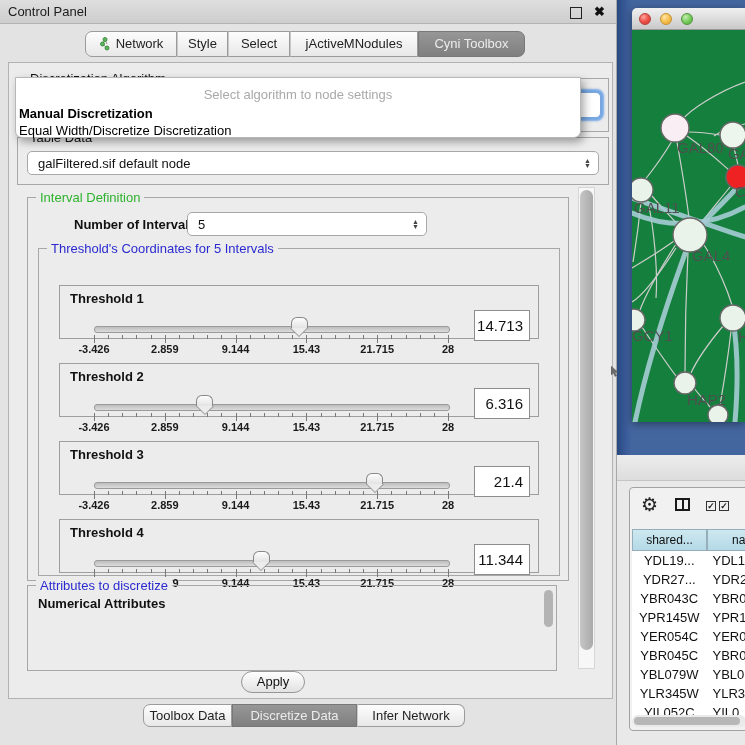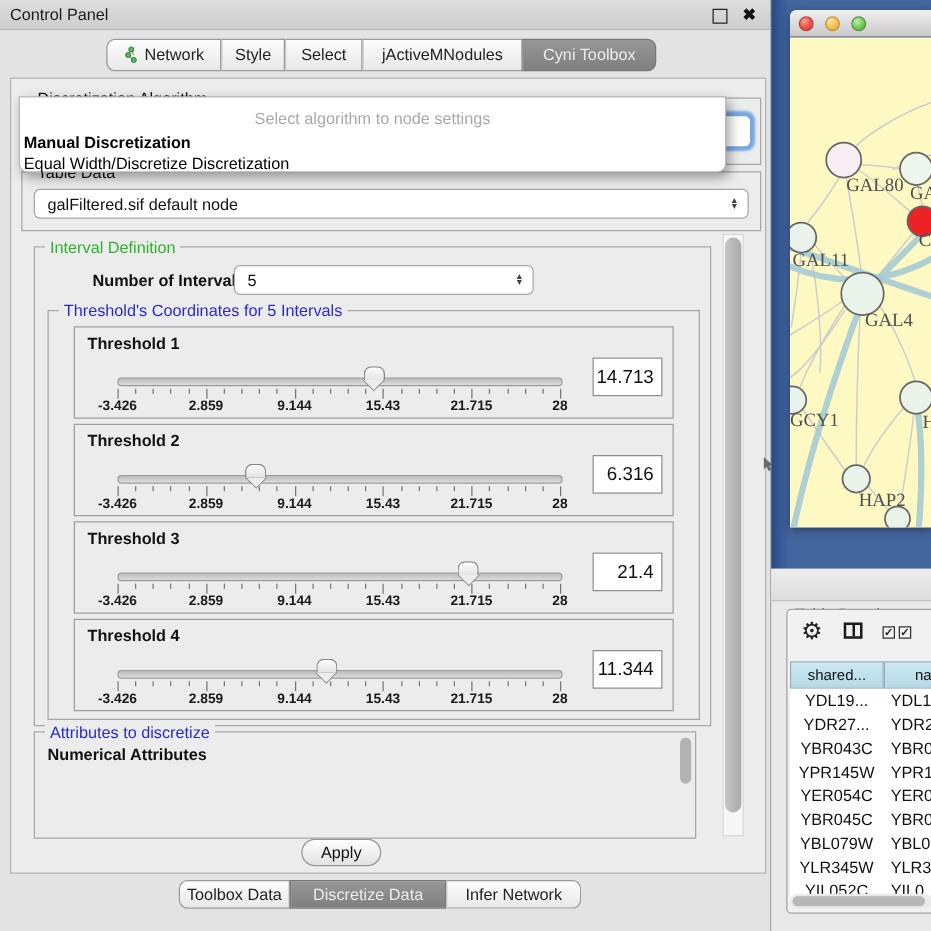--- a/index.html
+++ b/index.html
@@ -41,21 +41,21 @@
     border-radius:0 0 7px 7px;box-shadow:3px 4px 9px rgba(0,0,0,.35);z-index:40;box-sizing:border-box;padding-top:6px;}
   #algo-popup .hint{height:21px;line-height:21px;text-align:center;color:#a9a9a9;font-size:13px;}
   #algo-popup .pitem{height:17px;line-height:17px;padding-left:3px;font-size:13px;color:#000;}
   #algo-popup .pitem.bold{font-weight:bold;}
 
   
   .vscroll{position:absolute;background:#f7f7f7;border:1px solid #d6d6d6;box-sizing:border-box;}
   .vscroll .vthumb{position:absolute;left:1px;top:2px;width:13px;background:linear-gradient(90deg,#c6c6c6,#a9a9a9);border-radius:7px;}
 
   
-  .tpanel{position:absolute;left:20px;width:480px;height:74px;border:1px solid #9e9e9e;background:#ececec;box-sizing:border-box;}
+  .tpanel{position:absolute;left:20px;width:480px;height:54px;border:1px solid #9e9e9e;background:#ececec;box-sizing:border-box;margin-top:24px;}
   .tpanel .tlabel{position:absolute;left:10px;top:5px;font-size:13px;font-weight:bold;color:#111;}
   .track{position:absolute;left:34px;top:40px;width:354px;height:5px;background:linear-gradient(#bdbdbd,#dcdcdc);border:1px solid #9a9a9a;border-radius:3px;}
   .thumb{position:absolute;top:31px;width:15px;height:10px;border:1px solid #888;border-bottom:none;border-radius:6px 6px 0 0;background:linear-gradient(#fdfdfd,#e3e3e3);z-index:3;}
   .thumb::before{content:"";position:absolute;left:-1.5px;top:10px;width:0;border-left:9px solid transparent;border-right:9px solid transparent;border-top:9px solid #888;}
   .thumb::after{content:"";position:absolute;left:-0.5px;top:10px;width:0;border-left:8px solid transparent;border-right:8px solid transparent;border-top:8px solid #ececec;}
   .ticks{position:absolute;left:34px;top:49px;width:354px;height:8px;}
   .ticks i{position:absolute;width:1px;background:#777;top:0;}
   .ticklabels{position:absolute;left:34px;top:57px;width:354px;height:12px;text-decoration:underline;}
   .ticklabels b{position:absolute;transform:translateX(-50%);font-size:11px;font-weight:bold;color:#1a1a1a;white-space:nowrap;}
   .valuebox{position:absolute;left:414px;top:24px;width:56px;height:31px;background:#fff;border:1px solid #8d8d8d;box-sizing:border-box;
@@ -73,21 +73,21 @@
   
   #desktop{position:absolute;left:617px;top:0;width:128px;height:455px;
     background:linear-gradient(90deg,#28497f 0px,#3a5b99 9px,#44669f 15px,#44669f 100%);}
   #net-window{position:absolute;left:632px;top:8px;width:113px;height:414px;border-radius:5px 0 0 0;box-shadow:0 2px 8px rgba(0,0,0,.4);}
   #nw-titlebar{position:absolute;left:0;top:0;width:100%;height:22px;background:linear-gradient(#f0f0f0,#c9c9c9);
     border-bottom:1px solid #979797;border-radius:5px 0 0 0;box-sizing:border-box;}
   .light{position:absolute;top:5px;width:12px;height:12px;border-radius:50%;box-sizing:border-box;}
   #light-red{left:7px;background:radial-gradient(circle at 35% 30%,#ffa49a,#ee5048 50%,#cf3c33);border:1px solid #b5423a;}
   #light-yellow{left:28px;background:radial-gradient(circle at 35% 30%,#ffe3a1,#f5bc4a 55%,#e3a12f);border:1px solid #c59232;}
   #light-green{left:49px;background:radial-gradient(circle at 35% 30%,#c4ecb2,#72cb56 55%,#54ad3c);border:1px solid #55923f;}
-  #nw-canvas{position:absolute;left:0;top:22px;width:113px;height:392px;background:#fef9c3;overflow:hidden;font-family:Liberation Serif, serif;}
+  #nw-canvas{position:absolute;left:0;top:22px;width:113px;height:392px;background:#15803d;overflow:hidden;}
 
   #table-panel-bar{position:absolute;left:617px;top:455px;width:128px;height:26px;background:linear-gradient(#ededed,#dddddd);
     border-bottom:1px solid #c4c4c4;box-sizing:border-box;}
   #table-panel-title{position:absolute;left:19px;top:5px;font-size:13px;color:#1a1a1a;margin-top:24px;}
 
   #table-frame{position:absolute;left:629px;top:487px;width:130px;height:244px;background:#f1f1f1;border:1px solid #a2a2a2;
     border-radius:4px 0 0 4px;box-sizing:border-box;}
   #tp-toolbar{position:absolute;left:0;top:0;width:100%;height:40px;}
   #gear-icon{position:absolute;left:11px;top:5px;font-size:19px;color:#222;}
   #columns-icon{position:absolute;left:45px;top:10px;width:15px;height:13px;border:2px solid #1a1a1a;box-sizing:border-box;}

